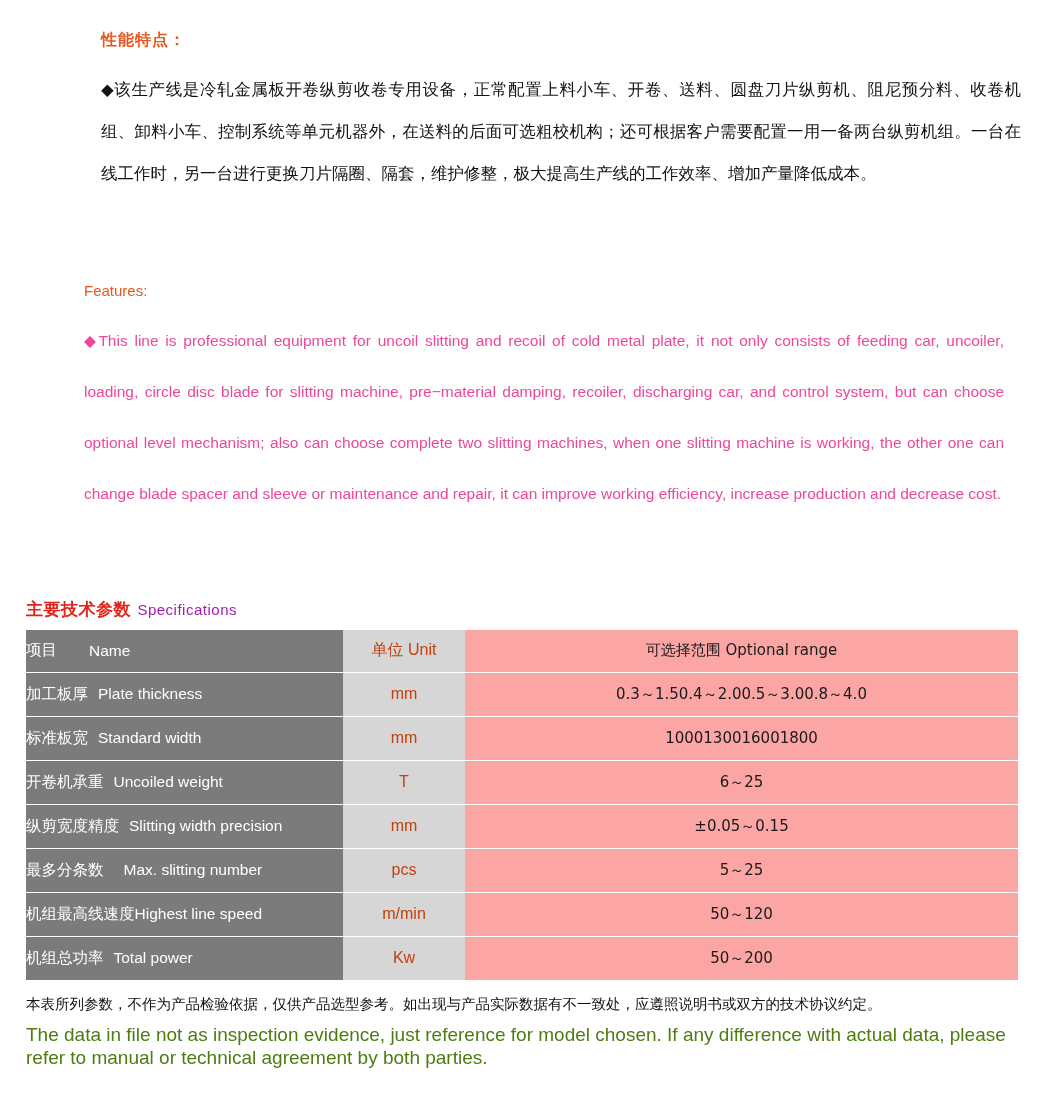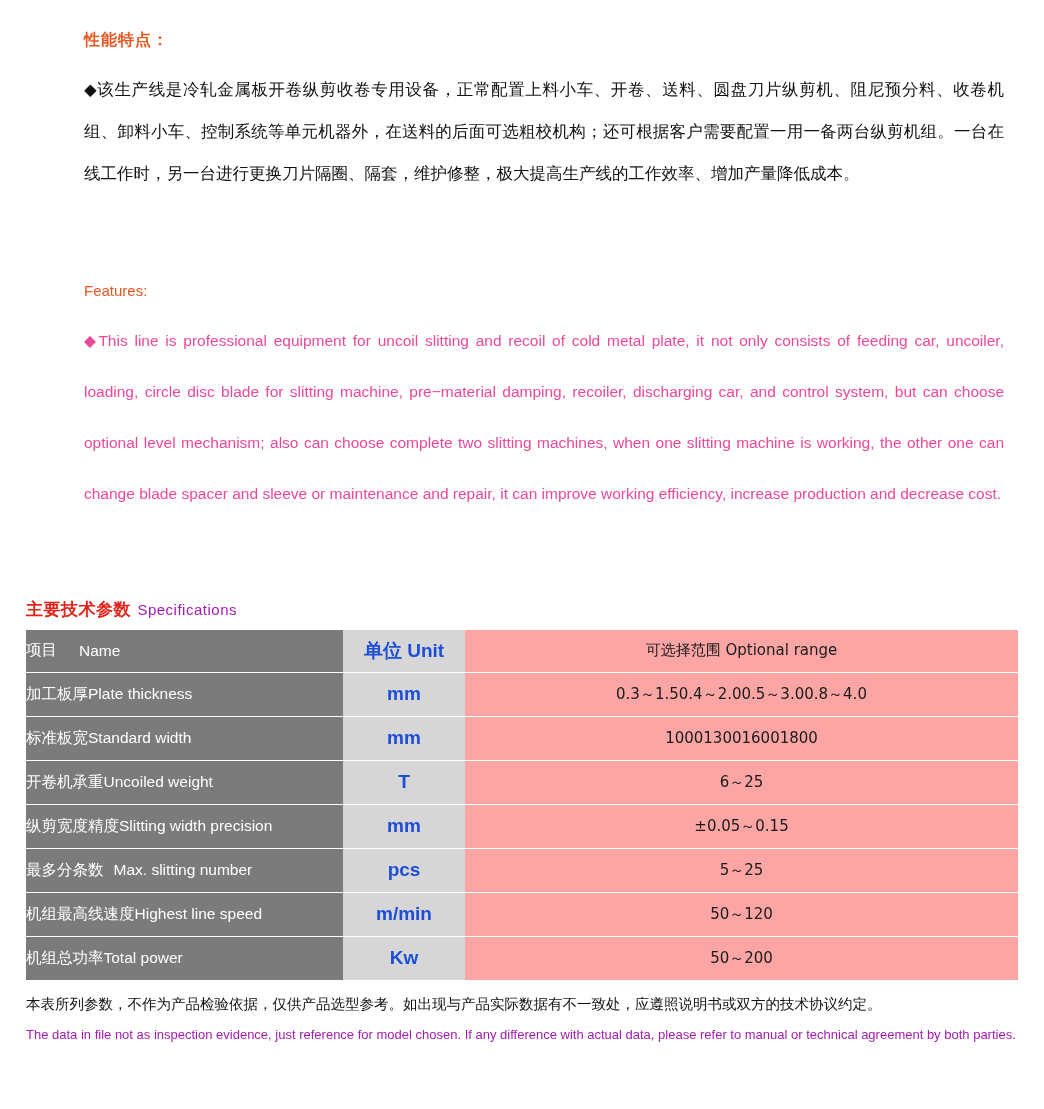--- a/index.html
+++ b/index.html
@@ -18,21 +18,21 @@
   .page {
     position: relative;
     width: 1044px;
     height: 1109px;
     box-sizing: border-box;
   }
 
   
   .sec-cn {
     position: absolute;
-    left: 84px;
+    left: 101px;
     top: 30px;
     width: 920px;
   }
   .heading-cn {
     font-size: 16px;
     font-weight: bold;
     color: #e8571f;
     letter-spacing: 1px;
     margin: 0 0 18px 0;
   }
@@ -116,25 +116,24 @@
     background: #7b7b7b;
     color: #ffffff;
     font-size: 15.5px;
     padding-left: 24px;
     font-family: "DejaVu Sans", "Liberation Sans", sans-serif;
     white-space: nowrap;
   }
   .c-name .en { font-family: "Liberation Sans", sans-serif; }
   .c-unit {
     background: #d6d6d6;
-    color: #1d4ed8;
-    font-size: 19px;
+    color: #c2410c;
+    font-size: 16px;
     text-align: center;
     font-family: "Liberation Sans", sans-serif;
-    font-weight: bold;
   }
   .c-range {
     background: #fca5a5;
     color: #1a1a1a;
     font-size: 15px;
     text-align: center;
     font-family: "DejaVu Sans", "Liberation Sans", sans-serif;
   }
   
   tr.body-row .cell {
@@ -145,21 +144,21 @@
   }
   
   .c-unit {
     border-right: 1px dotted #555;
   }
   .c-name { border-right: none; }
 
   .inner-name {
     display: flex;
     align-items: center;
-    gap: 0;
+    gap: 10px;
     height: 100%;
   }
   .inner-center {
     display: flex;
     align-items: center;
     justify-content: center;
     height: 100%;
   }
   .range-vals {
     display: inline-flex;
@@ -176,23 +175,23 @@
     font-size: 14.5px;
     color: #111;
     font-family: "DejaVu Sans", "Liberation Sans", sans-serif;
     white-space: nowrap;
   }
   .note-en {
     position: absolute;
     left: 26px;
     top: 1023px;
     width: 994px;
-    font-size: 13px;
+    font-size: 19px;
     line-height: 23px;
-    color: #a21caf;
+    color: #4d7c0f;
     font-family: "Liberation Sans", sans-serif;
   }
 </style>
 </head>
 <body>
 
 <div class="page">
 
   <div class="sec-cn">
     <div class="heading-cn">性能特点：</div>

